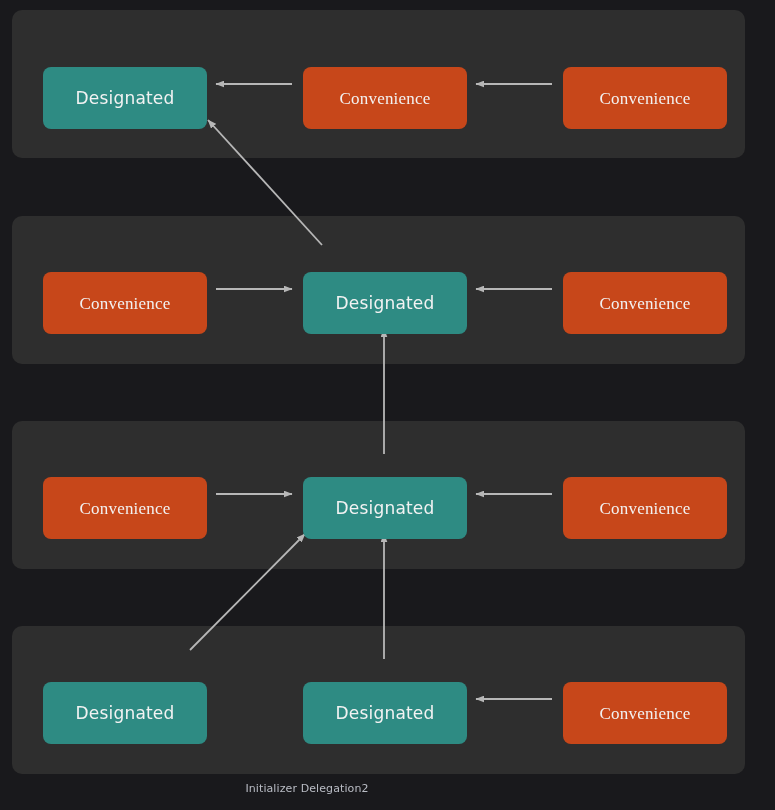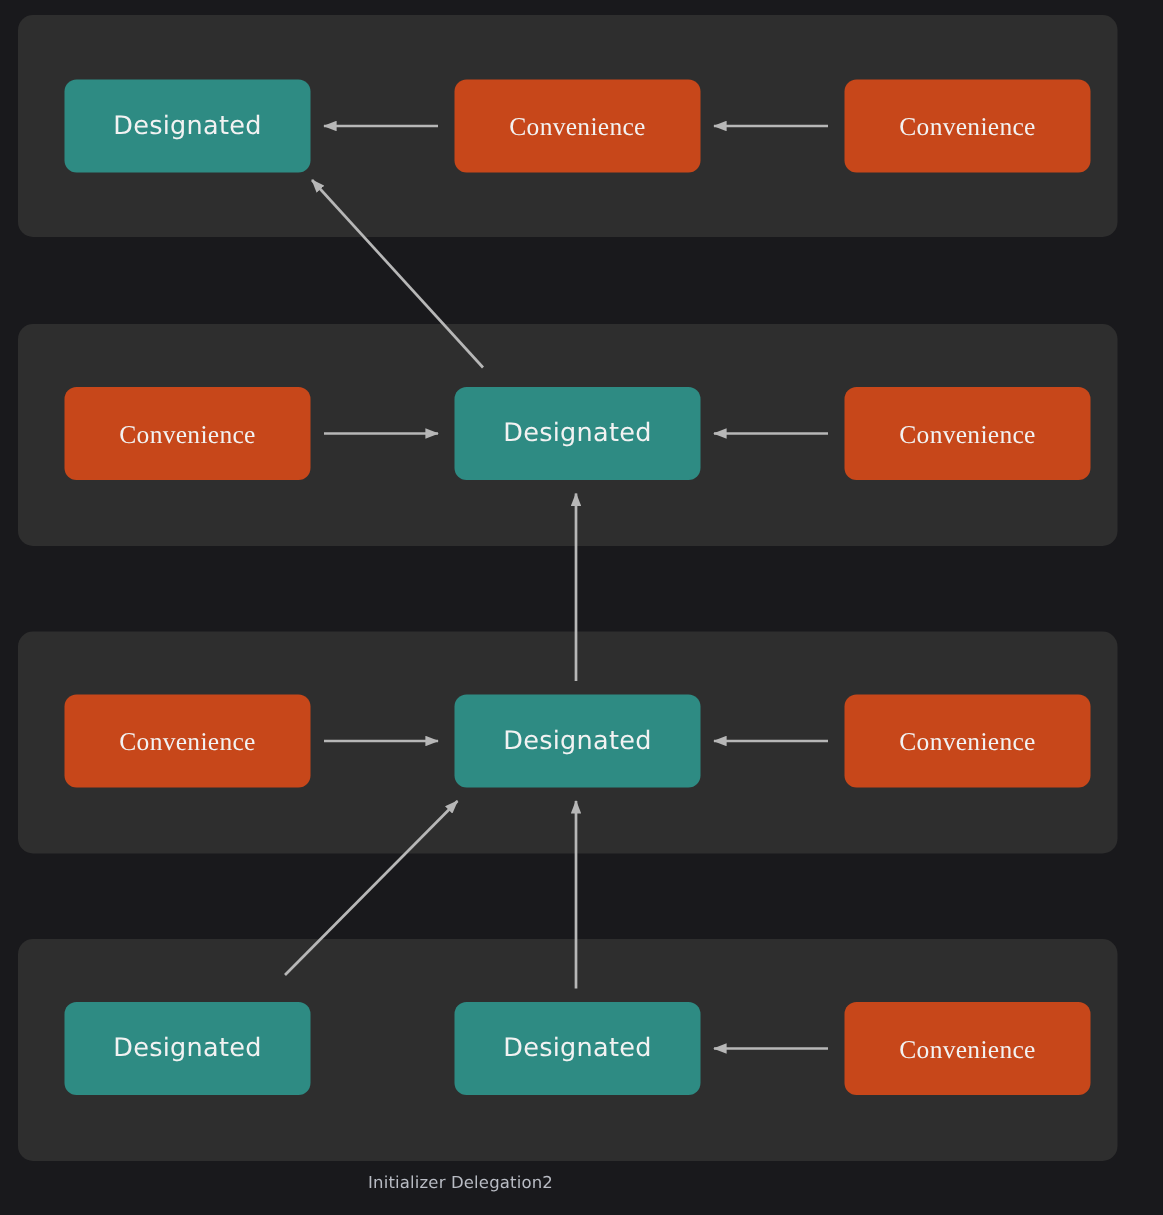--- a/index.html
+++ b/index.html
@@ -38,20 +38,21 @@
     border-radius: 8px;
     display: flex;
     align-items: center;
     justify-content: center;
     box-sizing: border-box;
     color: #f2f2f2;
     font-size: 17px;
     letter-spacing: 0.2px;
     line-height: 1;
     user-select: none;
+    margin-top: 14px;
   }
   .node.designated { background: #2e8b83; }
   .node.convenience { background: #c7471a; font-family: Liberation Serif, serif; }
   .node-label { pointer-events: none; }
 
   
   #edge-layer {
     position: absolute;
     left: 0;
     top: 0;

